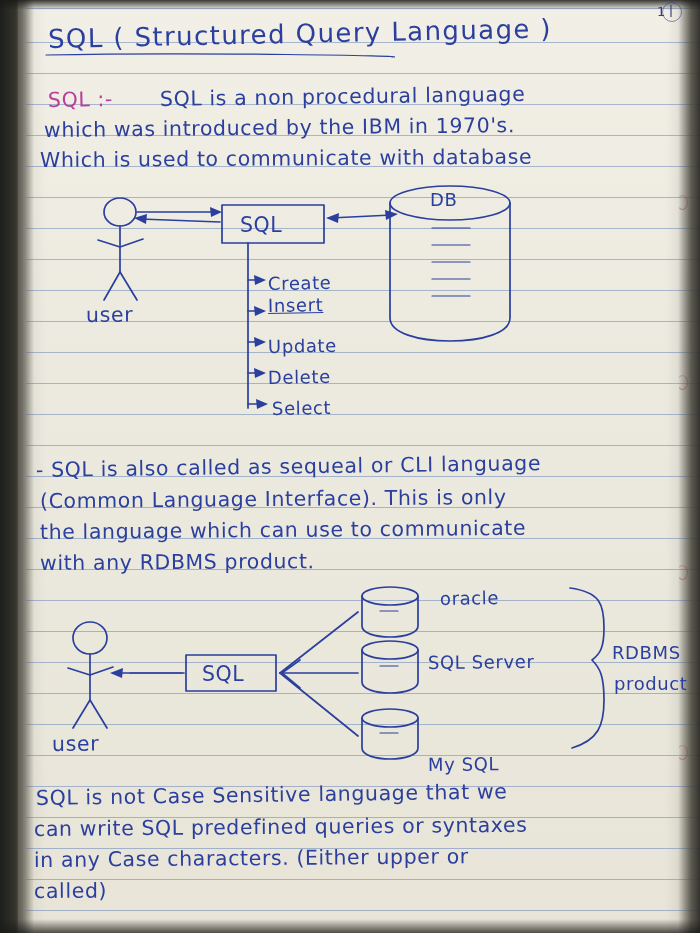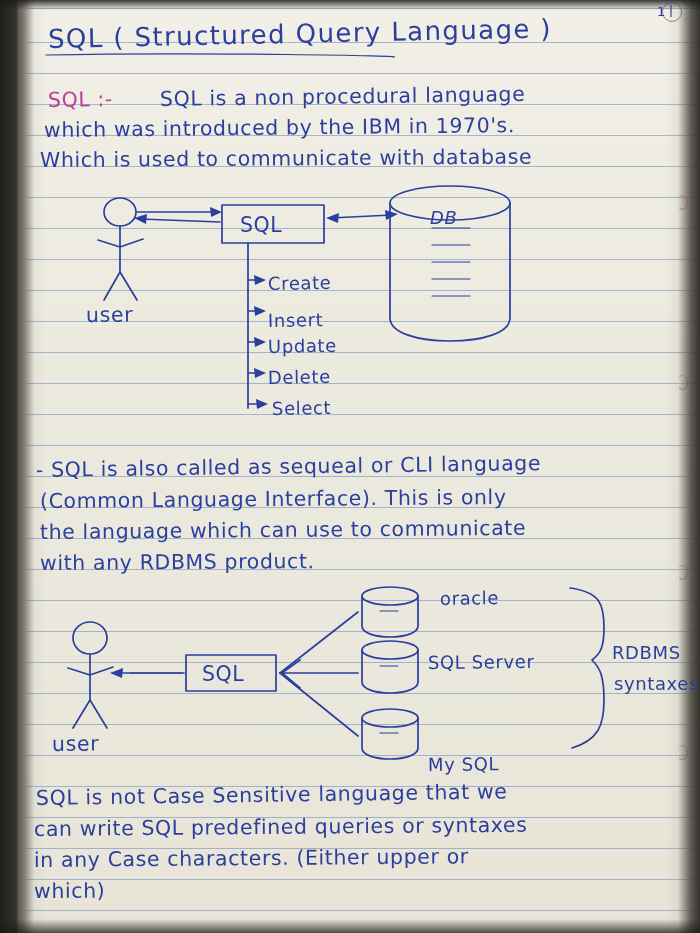--- a/index.html
+++ b/index.html
@@ -131,45 +131,45 @@
 
   <div class="hw title" style="left:48px; top:24px; transform: rotate(-1.2deg);">SQL ( Structured Query Language )</div>
 
   <div class="hw body pink" style="left:48px; top:88px; transform: rotate(-1deg);">SQL :-</div>
   <div class="hw body" style="left:160px; top:87px; transform: rotate(-0.8deg);">SQL is a non procedural language</div>
   <div class="hw body" style="left:44px; top:118px; transform: rotate(-0.6deg);">which was introduced by the IBM in 1970's.</div>
   <div class="hw body" style="left:40px; top:148px; transform: rotate(-0.4deg);">Which is used to communicate with database</div>
 
   <div class="hw body" style="left:86px; top:303px; transform: rotate(-0.6deg);">user</div>
   <div class="hw body" style="left:240px; top:213px;">SQL</div>
-  <div class="hw small" style="left:430px; top:207px;font-style:italic;">DB</div>
+  <div class="hw small" style="left:430px; top:189px;">DB</div>
 
   <div class="hw small" style="left:268px; top:273px; transform: rotate(-1deg);">Create</div>
-  <div class="hw small" style="left:268px; top:310px; transform: rotate(-1deg);">Insert</div>
+  <div class="hw small" style="left:268px; top:295px; transform: rotate(-1deg); text-decoration: underline;">Insert</div>
   <div class="hw small" style="left:268px; top:336px; transform: rotate(-1deg);">Update</div>
   <div class="hw small" style="left:268px; top:367px; transform: rotate(-1deg);">Delete</div>
   <div class="hw small" style="left:272px; top:398px; transform: rotate(-1deg);">Select</div>
 
   <div class="hw body" style="left:36px; top:458px; transform: rotate(-0.8deg);">- SQL is also called as sequeal or CLI language</div>
   <div class="hw body" style="left:40px; top:489px; transform: rotate(-0.5deg);">(Common Language Interface). This is only</div>
   <div class="hw body" style="left:40px; top:520px; transform: rotate(-0.5deg);">the language which can use to communicate</div>
   <div class="hw body" style="left:40px; top:551px; transform: rotate(-0.4deg);">with any RDBMS product.</div>
 
   <div class="hw body" style="left:52px; top:732px; transform: rotate(-0.6deg);">user</div>
   <div class="hw body" style="left:202px; top:662px;">SQL</div>
   <div class="hw small" style="left:440px; top:588px; transform: rotate(-1deg);">oracle</div>
   <div class="hw small" style="left:428px; top:652px; transform: rotate(-0.6deg);">SQL Server</div>
   <div class="hw small" style="left:428px; top:754px; transform: rotate(-0.6deg);">My SQL</div>
   <div class="hw small" style="left:612px; top:642px;">RDBMS</div>
-  <div class="hw small" style="left:614px; top:673px;">syntaxes</div>
+  <div class="hw small" style="left:614px; top:673px;">product</div>
 
   <div class="hw body" style="left:36px; top:786px; transform: rotate(-0.8deg);">SQL is not Case Sensitive language that we</div>
   <div class="hw body" style="left:34px; top:817px; transform: rotate(-0.5deg);">can write SQL predefined queries or syntaxes</div>
   <div class="hw body" style="left:34px; top:848px; transform: rotate(-0.5deg);">in any Case characters. (Either upper or</div>
-  <div class="hw body" style="left:34px; top:879px; transform: rotate(-0.4deg);">which)</div>
+  <div class="hw body" style="left:34px; top:879px; transform: rotate(-0.4deg);">called)</div>
 
   <svg class="diagram" viewBox="0 0 700 933">
 
     <text x="657" y="16" class="ink-fill" font-size="13" font-family="DejaVu Sans">1</text>
 
     <path class="ink-thin" d="M46 55 C 200 52, 420 56, 392 57"></path>
 
     <ellipse class="ink" cx="120" cy="212" rx="16" ry="14"></ellipse>
 
     <path class="ink" d="M120 226 L120 272"></path>

